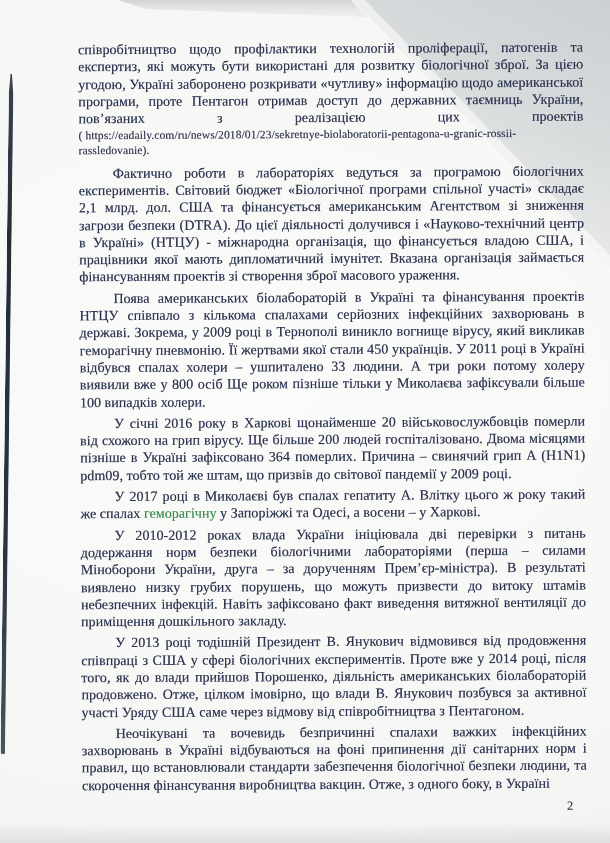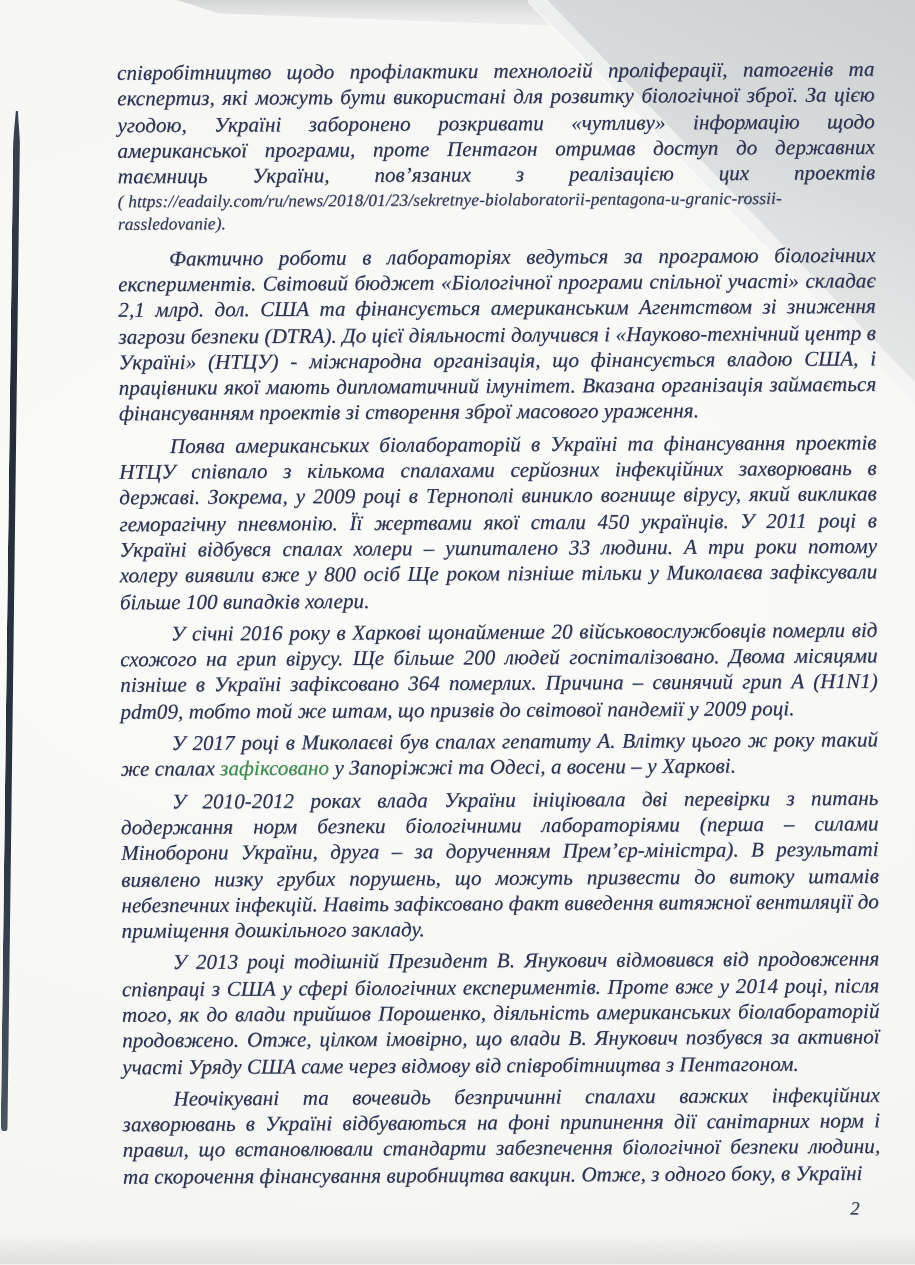--- a/index.html
+++ b/index.html
@@ -3,21 +3,21 @@
 <meta charset="utf-8">
 <style>
   html,body{margin:0;padding:0;}
   body{
     width:610px;height:843px;
     overflow:hidden;position:relative;
     background:#f7f7f5;
     font-family:"Liberation Serif", serif;
   }
   .scan{position:absolute;inset:0;background:
-    radial-gradient(ellipse 900px 600px at 40% 45%, #fbfbf9 0%, #f6f6f4 70%, #f0f0ee 100%); font-style: italic;}
+    radial-gradient(ellipse 900px 600px at 40% 45%, #fbfbf9 0%, #f6f6f4 70%, #f0f0ee 100%);}
   
   .topband{
     position:absolute;top:0;left:0;width:610px;height:26px;
     background:linear-gradient(180deg, rgba(208,210,210,0.9) 0%, rgba(216,218,218,0.45) 45%, rgba(220,221,220,0) 100%);
     clip-path:polygon(118px 0, 610px 0, 610px 26px, 146px 9px);
   }
   
   .corner{
     position:absolute;top:0;right:0;width:258px;height:268px;
     background:linear-gradient(205deg, #ccd0d2 0%, #d9dcdd 40%, #e9eaea 72%, rgba(245,245,243,0.15) 100%);
@@ -83,21 +83,21 @@
       <p class="cont">співробітництво щодо профілактики технологій проліферації, патогенів та експертиз, які можуть бути використані для розвитку біологічної зброї. За цією угодою, Україні заборонено розкривати «чутливу» інформацію щодо американської програми, проте Пентагон отримав доступ до державних таємниць України, пов’язаних з реалізацією цих проектів</p>
 
       <p class="url"><span>( https://eadaily.com/ru/news/2018/01/23/sekretnye-biolaboratorii-pentagona-u-granic-rossii-</span><br><span>rassledovanie).</span></p>
 
       <p class="indent">Фактично роботи в лабораторіях ведуться за програмою біологічних експериментів. Світовий бюджет «Біологічної програми спільної участі» складає 2,1 млрд. дол. США та фінансується американським Агентством зі зниження загрози безпеки (DTRA). До цієї діяльності долучився і «Науково-технічний центр в Україні» (НТЦУ) - міжнародна організація, що фінансується владою США, і працівники якої мають дипломатичний імунітет. Вказана організація займається фінансуванням проектів зі створення зброї масового ураження.</p>
 
       <p class="indent">Поява американських біолабораторій в Україні та фінансування проектів НТЦУ співпало з кількома спалахами серйозних інфекційних захворювань в державі. Зокрема, у 2009 році в Тернополі виникло вогнище вірусу, який викликав геморагічну пневмонію. Її жертвами якої стали 450 українців. У 2011 році в Україні відбувся спалах холери – ушпиталено 33 людини. А три роки потому холеру виявили вже у 800 осіб Ще роком пізніше тільки у Миколаєва зафіксували більше 100 випадків холери.</p>
 
       <p class="indent">У січні 2016 року в Харкові щонайменше 20 військовослужбовців померли від схожого на грип вірусу. Ще більше 200 людей госпіталізовано. Двома місяцями пізніше в Україні зафіксовано 364 померлих. Причина – свинячий грип А (H1N1) pdm09, тобто той же штам, що призвів до світової пандемії у 2009 році.</p>
 
-      <p class="indent"><span>У 2017 році в Миколаєві був спалах гепатиту А. Влітку цього ж року такий же спалах </span><span class="green">зафіксовано</span><span> у Запоріжжі та Одесі, а восени – у Харкові.</span></p>
+      <p class="indent"><span>У 2017 році в Миколаєві був спалах гепатиту А. Влітку цього ж року такий же спалах </span><span class="green">геморагічну</span><span> у Запоріжжі та Одесі, а восени – у Харкові.</span></p>
 
       <p class="indent">У 2010-2012 роках влада України ініціювала дві перевірки з питань додержання норм безпеки біологічними лабораторіями (перша – силами Міноборони України, друга – за дорученням Прем’єр-міністра). В результаті виявлено низку грубих порушень, що можуть призвести до витоку штамів небезпечних інфекцій. Навіть зафіксовано факт виведення витяжної вентиляції до приміщення дошкільного закладу.</p>
 
       <p class="indent">У 2013 році тодішній Президент В. Янукович відмовився від продовження співпраці з США у сфері біологічних експериментів. Проте вже у 2014 році, після того, як до влади прийшов Порошенко, діяльність американських біолабораторій продовжено. Отже, цілком імовірно, що влади В. Янукович позбувся за активної участі Уряду США саме через відмову від співробітництва з Пентагоном.</p>
 
       <p class="indent">Неочікувані та вочевидь безпричинні спалахи важких інфекційних захворювань в Україні відбуваються на фоні припинення дії санітарних норм і правил, що встановлювали стандарти забезпечення біологічної безпеки людини, та скорочення фінансування виробництва вакцин. Отже, з одного боку, в Україні</p>
 
     </div>
 
     <div class="pagenum">2</div>

